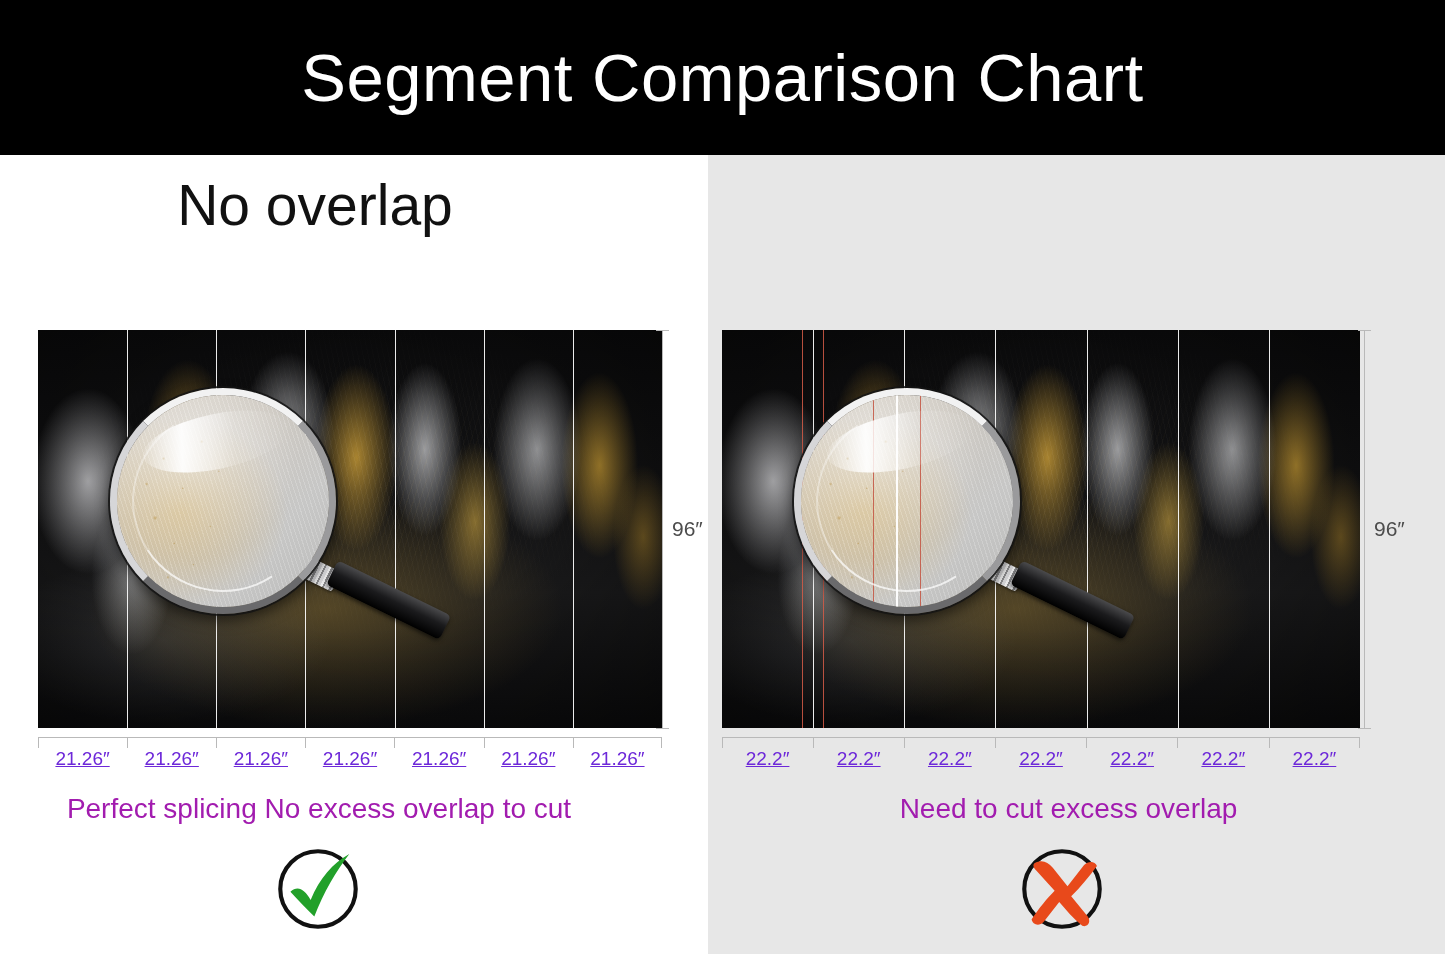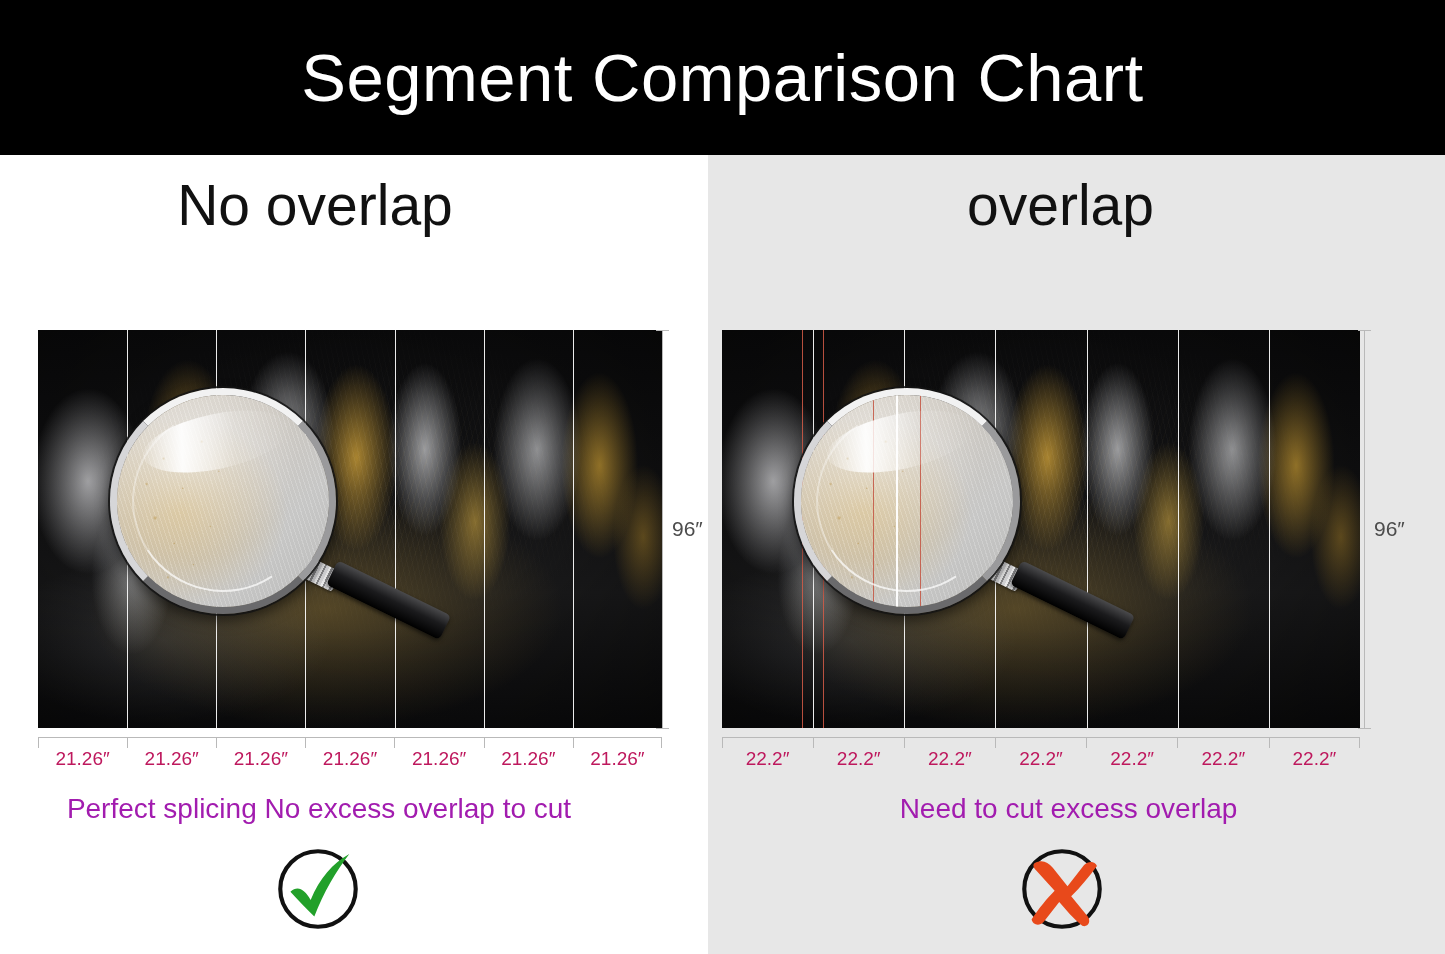--- a/index.html
+++ b/index.html
@@ -185,22 +185,22 @@
   .dim-h{
     position:absolute; height:1px; background:#b9b9b9; left:0; right:0;
   }
   .dim-tick{
     position:absolute; width:1px; height:11px; background:#b9b9b9; top:0;
   }
   .dim-row{
     position:absolute; display:flex; left:0; width:100%;
   }
   .dim-cell{
-    flex:1 1 0; text-align:center; font-size:19px; color:#be185d;
-    padding-top:3px; white-space:nowrap;
+    flex:1 1 0; text-align:center; font-size:19px; color:#6d28d9;
+    padding-top:3px; white-space:nowrap;text-decoration:underline;
   }
 
   
   .caption{
     position:absolute; width:100%; text-align:center;
     font-size:28px; color:#a21caf; line-height:1;
   }
   .panel-left  .caption{ top:640px; padding-right:70px; }
   .panel-right .caption{ top:640px; padding-right:16px; }
 
@@ -286,21 +286,20 @@
       <div class="verdict">
         <svg class="verdict-mark" viewBox="0 0 100 100">
           <circle cx="50" cy="50" r="41" fill="none" stroke="#111111" stroke-width="4.5"></circle>
           <path d="M20 53 C28 46 35 50 42 62 C52 38 66 22 84 12 C70 30 56 54 46 80 C38 72 28 62 20 53 Z" fill="#22a02a"></path>
         </svg>
       </div>
     </div>
 
     <div class="panel panel-right">
 
-      <div class="panel-heading">overlap</div>
 
       <div class="art-wrap">
         <div class="art">
           <div class="art-bg"></div>
           <div class="art-barbs"></div>
           <div class="art-barbs2"></div>
           <div class="art-vignette"></div>
 
           <div class="seg-line" style="left:14.2857%"></div>
           <div class="seg-line" style="left:28.5714%"></div>

